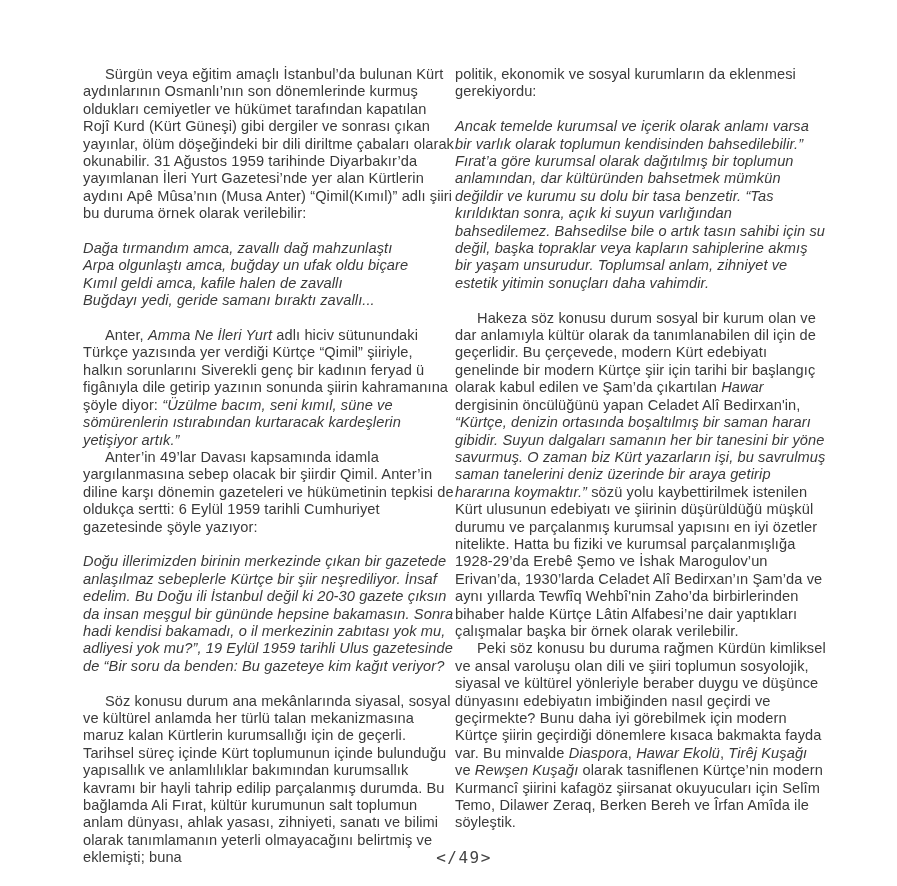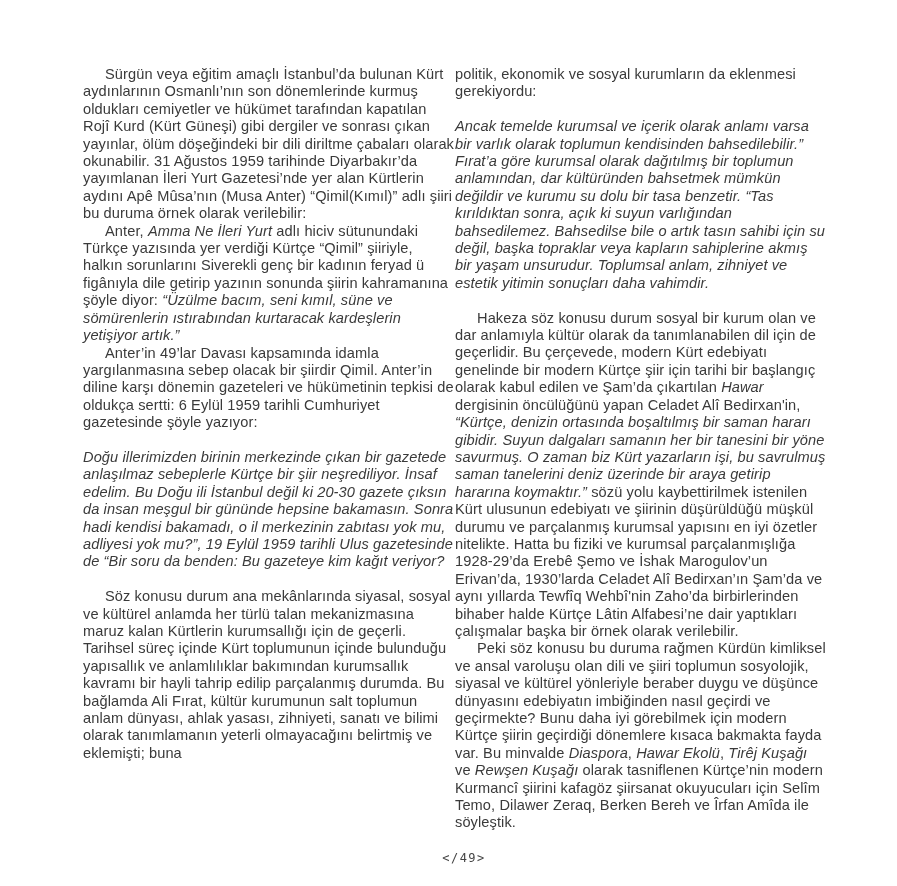--- a/index.html
+++ b/index.html
@@ -37,32 +37,36 @@
     font-style:italic;
     margin:17.4px 0;
     white-space:pre-line;
   }
   .col em{font-style:italic;}
   .col .quote em, .col .verse em{font-style:italic;text-align:right;}
   .footer{
     position:absolute;left:83px;top:849px;width:762px;
     text-align:center;
     font-family:"DejaVu Sans Mono","Liberation Mono",monospace;
-    font-size:12px;line-height:18px;
+    font-size:16px;line-height:18px;
     letter-spacing:1.5px;
     color:#454545;
   }
 </style>
 </head>
 <body>
 
 <div class="page">
   <main class="columns">
     <div class="col">
         <p class="paragraph indent"><span>Sürgün veya eğitim amaçlı İstanbul’da bulunan Kürt aydınlarının Osmanlı’nın son dönemlerinde kurmuş oldukları cemiyetler ve hükümet tarafından kapatılan Rojî Kurd (Kürt Güneşi) gibi dergiler ve sonrası çıkan yayınlar, ölüm döşeğindeki bir dili diriltme çabaları olarak okunabilir. 31 Ağustos 1959 tarihinde Diyarbakır’da yayımlanan İleri Yurt Gazetesi’nde yer alan Kürtlerin aydını Apê Mûsa’nın (Musa Anter)  “Qimil(Kımıl)” adlı şiiri bu duruma örnek olarak verilebilir:</span></p>
+        <p class="verse"><em>Dağa tırmandım amca, zavallı dağ mahzunlaştı
+Arpa olgunlaştı amca, buğday un ufak oldu biçare
+Kımıl geldi amca, kafile halen de zavallı
+Buğdayı yedi, geride samanı bıraktı zavallı...</em></p>
         <p class="paragraph indent"><span>Anter, </span><em>Amma Ne İleri Yurt</em><span> adlı hiciv sütunundaki Türkçe yazısında yer verdiği Kürtçe “Qimil” şiiriyle, halkın sorunlarını Siverekli genç bir kadının feryad ü figânıyla dile getirip yazının sonunda şiirin kahramanına şöyle diyor: </span><em>“Üzülme bacım, seni kımıl, süne ve sömürenlerin ıstırabından kurtaracak kardeşlerin yetişiyor artık.”</em></p>
         <p class="paragraph indent"><span>Anter’in 49’lar Davası kapsamında idamla yargılanmasına sebep olacak bir şiirdir Qimil. Anter’in diline karşı dönemin gazeteleri ve hükümetinin tepkisi de oldukça sertti: 6 Eylül 1959 tarihli Cumhuriyet gazetesinde şöyle yazıyor:</span></p>
         <p class="quote"><em>Doğu illerimizden birinin merkezinde çıkan bir gazetede anlaşılmaz sebeplerle Kürtçe bir şiir neşrediliyor. İnsaf edelim. Bu Doğu ili İstanbul değil ki 20-30 gazete çıksın da insan meşgul bir gününde hepsine bakamasın. Sonra hadi kendisi bakamadı, o il merkezinin zabıtası yok mu, adliyesi yok mu?”, 19 Eylül 1959 tarihli Ulus gazetesinde de “Bir soru da benden: Bu gazeteye kim kağıt veriyor?</em></p>
         <p class="paragraph indent"><span>Söz konusu durum ana mekânlarında siyasal, sosyal ve kültürel anlamda her türlü talan mekanizmasına maruz kalan Kürtlerin kurumsallığı için de geçerli. Tarihsel süreç içinde Kürt toplumunun içinde bulunduğu yapısallık ve anlamlılıklar bakımından kurumsallık kavramı bir hayli tahrip edilip parçalanmış durumda. Bu bağlamda Ali Fırat, kültür kurumunun salt toplumun anlam dünyası, ahlak yasası, zihniyeti, sanatı ve bilimi olarak tanımlamanın yeterli olmayacağını belirtmiş ve eklemişti; buna</span></p>
       </div>
     <div class="col">
         <p class="paragraph"><span>politik, ekonomik ve sosyal kurumların da eklenmesi gerekiyordu:</span></p>
         <p class="quote"><em>Ancak temelde kurumsal ve içerik olarak anlamı varsa bir varlık olarak toplumun kendisinden bahsedilebilir.” Fırat’a göre kurumsal olarak dağıtılmış bir toplumun anlamından, dar kültüründen bahsetmek mümkün değildir ve kurumu su dolu bir tasa benzetir. “Tas kırıldıktan sonra, açık ki suyun varlığından bahsedilemez. Bahsedilse bile o artık tasın sahibi için su değil, başka topraklar veya kapların sahiplerine akmış bir yaşam unsurudur. Toplumsal anlam, zihniyet ve estetik yitimin sonuçları daha vahimdir.</em></p>
         <p class="paragraph indent"><span>Hakeza söz konusu durum sosyal bir kurum olan ve dar anlamıyla kültür olarak da tanımlanabilen dil için de geçerlidir. Bu çerçevede, modern Kürt edebiyatı genelinde bir modern Kürtçe şiir için tarihi bir başlangıç olarak kabul edilen ve Şam’da çıkartılan </span><em>Hawar</em><span> dergisinin öncülüğünü yapan Celadet Alî Bedirxan'in, </span><em>“Kürtçe, denizin ortasında boşaltılmış bir saman hararı gibidir. Suyun dalgaları samanın her bir tanesini bir yöne savurmuş. O zaman biz Kürt yazarların işi, bu savrulmuş saman tanelerini deniz üzerinde bir araya getirip hararına koymaktır.”</em><span> sözü yolu kaybettirilmek istenilen Kürt ulusunun edebiyatı ve şiirinin düşürüldüğü müşkül durumu ve parçalanmış kurumsal yapısını en iyi özetler nitelikte. Hatta bu fiziki ve kurumsal parçalanmışlığa 1928-29’da Erebê Şemo ve İshak Marogulov’un Erivan’da, 1930’larda Celadet Alî Bedirxan’ın Şam’da ve aynı yıllarda Tewfîq Wehbî'nin Zaho’da birbirlerinden bihaber halde Kürtçe Lâtin Alfabesi’ne dair yaptıkları çalışmalar başka bir örnek olarak verilebilir.</span></p>
         <p class="paragraph indent"><span>Peki söz konusu bu duruma rağmen Kürdün kimliksel ve ansal varoluşu olan dili ve şiiri toplumun sosyolojik, siyasal ve kültürel yönleriyle beraber duygu ve düşünce dünyasını  edebiyatın imbiğinden nasıl geçirdi ve geçirmekte? Bunu daha iyi görebilmek için modern Kürtçe şiirin geçirdiği dönemlere kısaca bakmakta fayda var. Bu minvalde </span><em>Diaspora</em><span>, </span><em>Hawar Ekolü</em><span>, </span><em>Tirêj Kuşağı</em><span> ve </span><em>Rewşen Kuşağı</em><span> olarak tasniflenen Kürtçe’nin modern Kurmancî şiirini kafagöz şiirsanat okuyucuları için Selîm Temo, Dilawer Zeraq, Berken Bereh ve Îrfan Amîda ile söyleştik.</span></p>

